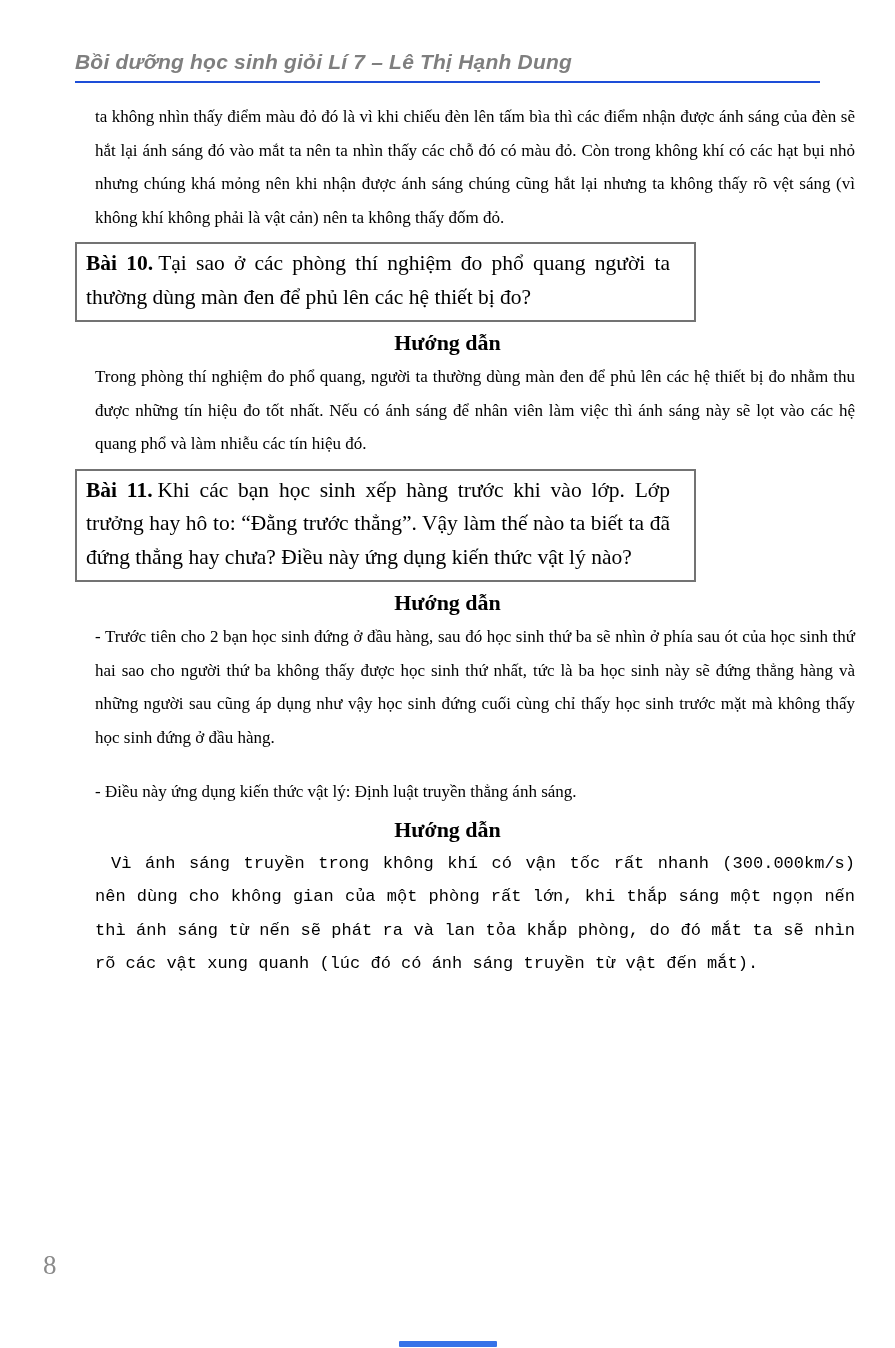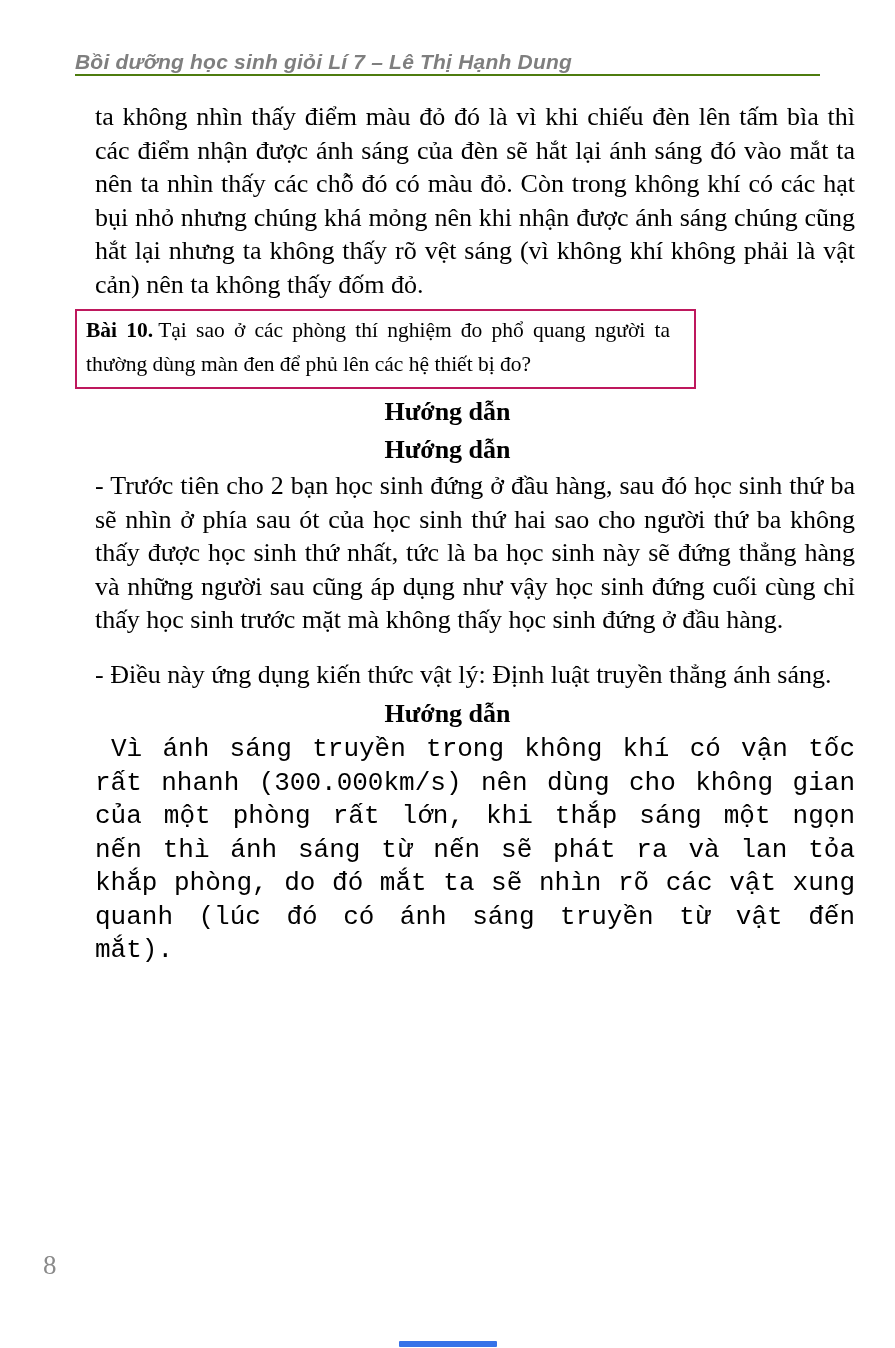--- a/index.html
+++ b/index.html
@@ -13,63 +13,64 @@
     background: #ffffff;
     font-family: "Liberation Serif", serif;
     color: #000000;
     overflow: hidden;
   }
   .page-header {
     position: absolute;
     left: 75px;
     top: 50px;
     width: 745px;
-    border-bottom: 2px solid #4d7c0f;
+    border-bottom: 2px solid #1d4ed8;
+    padding-bottom: 7px;
     font-family: "Liberation Sans", sans-serif;
     font-style: italic;
     font-weight: bold;
     font-size: 21px;
     color: #7f7f7f;
     letter-spacing: 0.2px;
   }
   .content {
     position: absolute;
     left: 75px;
     top: 96px;
     width: 780px;
   }
   .para {
     margin: 4px 0 0 0;
     padding-left: 20px;
-    font-size: 26px;
+    font-size: 17px;
     line-height: 33.5px;
     text-align: justify;
   }
   .para.indent { text-indent: 16px; font-family: Liberation Mono, monospace; }
   .para.gap-top { margin-top: 21px; }
   .problem-box {
     box-sizing: border-box;
     width: 621px;
-    border: 2px solid #be185d;
+    border: 2px solid #737373;
     margin: 8px 0 6px 0;
     padding: 3px 24px 6px 9px;
     font-size: 21.5px;
     line-height: 33.5px;
     text-align: justify;
   }
   .problem-label {
     font-weight: bold;
     margin-right: 5px;
   }
   .guide-heading {
     width: 745px;
     margin: 8px 0 4px 0;
     text-align: center;
     font-weight: bold;
-    font-size: 26px;
+    font-size: 22px;
   }
   .page-number {
     position: absolute;
     left: 43px;
     top: 1250px;
     font-size: 27px;
     color: #8a8a8a;
   }
   .page-indicator {
     position: absolute;
@@ -90,21 +91,25 @@
 <div class="content">
 
   <p class="para">ta không nhìn thấy điểm màu đỏ đó là vì khi chiếu đèn lên tấm bìa thì các điểm nhận được ánh sáng của đèn sẽ hắt lại ánh sáng đó vào mắt ta nên ta nhìn thấy các chỗ đó có màu đỏ. Còn trong không khí có các hạt bụi nhỏ nhưng chúng khá mỏng nên khi nhận được ánh sáng chúng cũng hắt lại nhưng ta không thấy rõ vệt sáng (vì không khí không phải là vật cản) nên ta không thấy đốm đỏ.</p>
 
   <div class="problem-box">
     <span class="problem-label">Bài 10.</span><span>Tại sao ở các phòng thí nghiệm đo phổ quang người ta thường dùng màn đen để phủ lên các hệ thiết bị đo?</span>
   </div>
 
   <div class="guide-heading">Hướng dẫn</div>
 
+  <p class="para">Trong phòng thí nghiệm đo phổ quang, người ta thường dùng màn đen để phủ lên các hệ thiết bị đo nhằm thu được những tín hiệu đo tốt nhất. Nếu có ánh sáng để nhân viên làm việc thì ánh sáng này sẽ lọt vào các hệ quang phổ và làm nhiễu các tín hiệu đó.</p>
 
+  <div class="problem-box">
+    <span class="problem-label">Bài 11.</span><span>Khi các bạn học sinh xếp hàng trước khi vào lớp. Lớp trưởng hay hô to: “Đằng trước thẳng”. Vậy làm thế nào ta biết ta đã đứng thẳng hay chưa? Điều này ứng dụng kiến thức vật lý nào?</span>
+  </div>
 
   <div class="guide-heading">Hướng dẫn</div>
 
   <p class="para">- Trước tiên cho 2 bạn học sinh đứng ở đầu hàng, sau đó học sinh thứ ba sẽ nhìn ở phía sau ót của học sinh thứ hai sao cho người thứ ba không thấy được học sinh thứ nhất, tức là ba học sinh này sẽ đứng thẳng hàng và những người sau cũng áp dụng như vậy học sinh đứng cuối cùng chỉ thấy học sinh trước mặt mà không thấy học sinh đứng ở đầu hàng.</p>
 
   <p class="para gap-top">- Điều này ứng dụng kiến thức vật lý: Định luật truyền thẳng ánh sáng.</p>
 
 
   <div class="guide-heading">Hướng dẫn</div>
 

